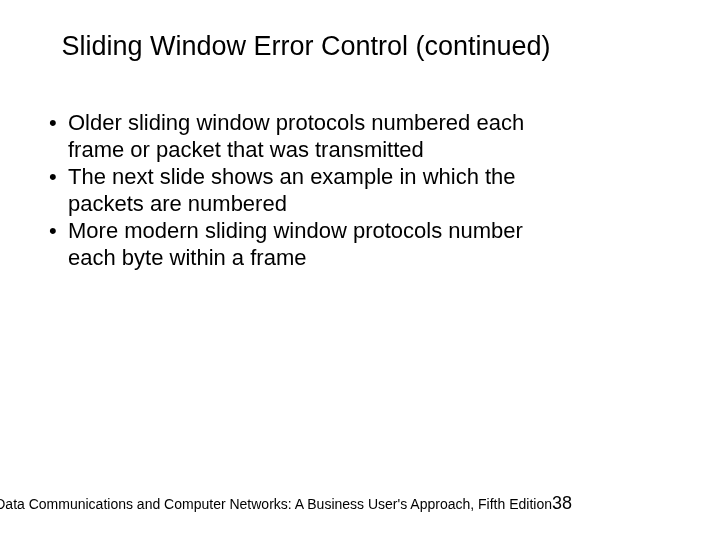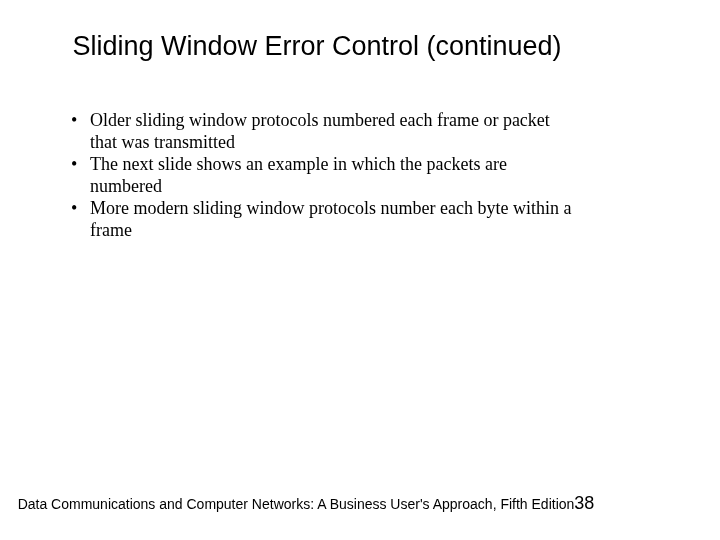--- a/index.html
+++ b/index.html
@@ -7,54 +7,53 @@
   body {
     background: #ffffff;
     font-family: Arial, Helvetica, sans-serif;
     color: #000;
     position: relative;
   }
   .slide {
     width: 612px;
     height: 540px;
     position: relative;
-    padding: 30px 40px 0 62px;
+    padding: 30px 40px 0 40px;
   }
   .title {
     font-size: 27px;
     font-weight: 400;
     text-align: center;
     margin: 0 auto 48px auto;
     line-height: 1.2;
   }
   .bullets {
     list-style: none;
     padding-left: 0;
   }
   .bullets li {
-    font-size: 18px;
+    font-size: 22px;
     line-height: 1.22;
     padding-left: 28px;
     text-indent: -19px;
     margin-bottom: 0;
-    font-family: Liberation Serif, serif;
   }
   .bullets li::before {
     content: "•";
     display: inline-block;
     width: 19px;
     text-indent: 0;
   }
   .footer {
     position: absolute;
     bottom: 26px;
     left: 40px;
     right: 40px;
     display: flex;
-    justify-content: center;
+    justify-content: flex-end;
     align-items: baseline;
     font-size: 14px;
   }
   .footer-text { white-space: nowrap; }
   .page-num { font-size: 18px; }
 </style>
 </head>
 <body>
 
 <div class="slide">

